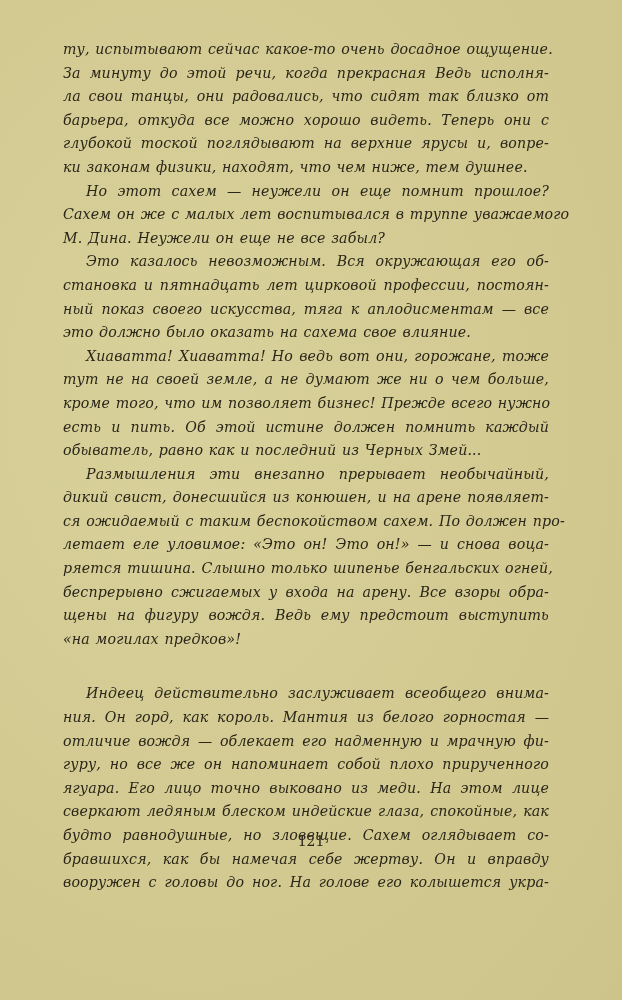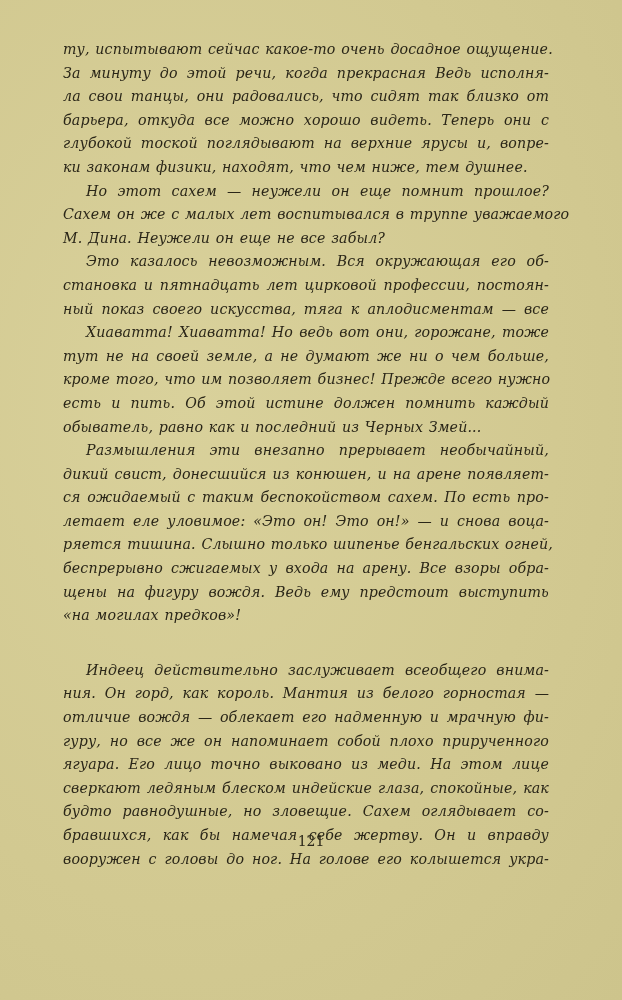--- a/index.html
+++ b/index.html
@@ -55,34 +55,35 @@
   <p class="para indent gap">
     <span class="line">Но этот сахем — неужели он еще помнит прошлое?</span>
     <span class="line" style="text-indent:0">Сахем он же с малых лет воспитывался в труппе уважаемого</span>
     <span class="line last" style="text-indent:0">М. Дина. Неужели он еще не все забыл?</span>
   </p>
 
   <p class="para indent gap">
     <span class="line">Это казалось невозможным. Вся окружающая его об-</span>
     <span class="line" style="text-indent:0">становка и пятнадцать лет цирковой профессии, постоян-</span>
     <span class="line" style="text-indent:0">ный показ своего искусства, тяга к аплодисментам — все</span>
+    <span class="line last" style="text-indent:0">это должно было оказать на сахема свое влияние.</span>
   </p>
 
   <p class="para indent gap">
     <span class="line">Хиаватта! Хиаватта! Но ведь вот они, горожане, тоже</span>
     <span class="line" style="text-indent:0">тут не на своей земле, а не думают же ни о чем больше,</span>
     <span class="line" style="text-indent:0">кроме того, что им позволяет бизнес! Прежде всего нужно</span>
     <span class="line" style="text-indent:0">есть и пить. Об этой истине должен помнить каждый</span>
     <span class="line last" style="text-indent:0">обыватель, равно как и последний из Черных Змей...</span>
   </p>
 
   <p class="para indent gap">
     <span class="line">Размышления эти внезапно прерывает необычайный,</span>
     <span class="line" style="text-indent:0">дикий свист, донесшийся из конюшен, и на арене появляет-</span>
-    <span class="line" style="text-indent:0">ся ожидаемый с таким беспокойством сахем. По есть про-</span>
+    <span class="line" style="text-indent:0">ся ожидаемый с таким беспокойством сахем. По должен про-</span>
     <span class="line" style="text-indent:0">летает еле уловимое: «Это он! Это он!» — и снова воца-</span>
     <span class="line" style="text-indent:0">ряется тишина. Слышно только шипенье бенгальских огней,</span>
     <span class="line" style="text-indent:0">беспрерывно сжигаемых у входа на арену. Все взоры обра-</span>
     <span class="line" style="text-indent:0">щены на фигуру вождя. Ведь ему предстоит выступить</span>
     <span class="line last" style="text-indent:0">«на могилах предков»!</span>
   </p>
 
   <p class="para indent gap" style="margin-top:31px">
     <span class="line">Индеец действительно заслуживает всеобщего внима-</span>
     <span class="line" style="text-indent:0">ния. Он горд, как король. Мантия из белого горностая —</span>

